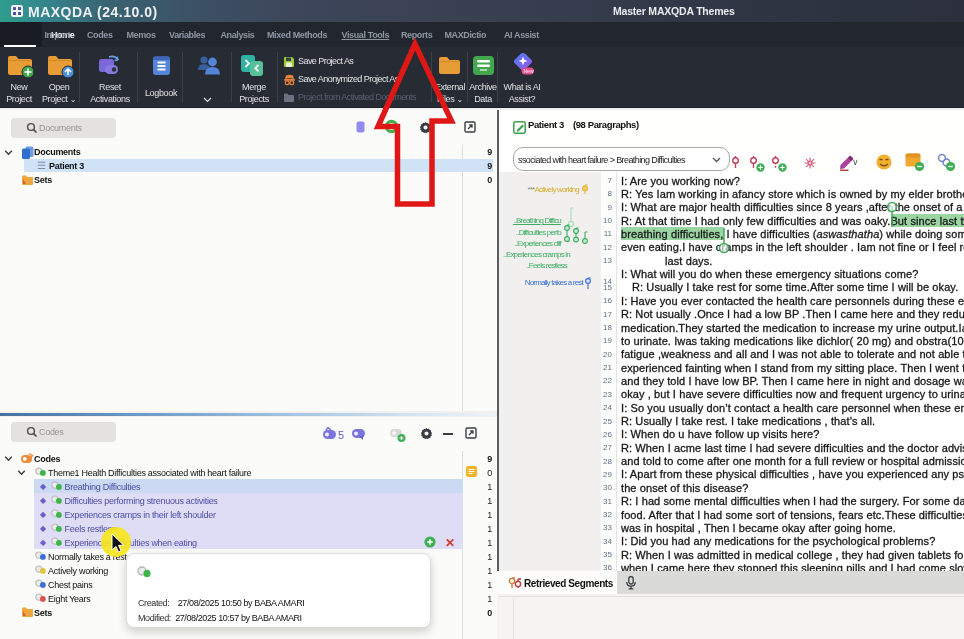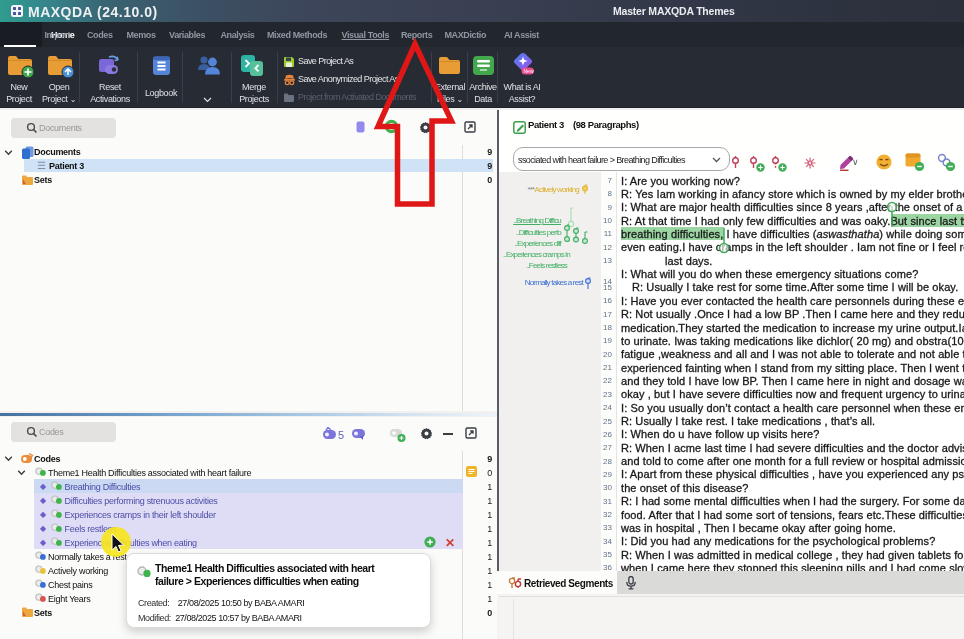--- a/index.html
+++ b/index.html
@@ -590,18 +590,17 @@
 <svg id="cursor" width="40" height="40" viewBox="0 0 40 40">
       <circle cx="18" cy="18" r="15" fill="#f6e51e" fill-opacity="0.92"></circle>
       <path d="M14 10 L14 26 L18 22.5 L20.5 28 L23 26.8 L20.5 21.5 L25.5 21 Z" fill="#111" stroke="#fff" stroke-width="1"></path>
     </svg>
 
 <div id="tooltip">
 <svg class="abs" style="left:10px;top:12px;" width="15" height="12" viewBox="0 0 15 12">
         <circle cx="5" cy="5" r="4" fill="#ececec" stroke="#b5b5b5" stroke-width="1.3"></circle>
         <circle cx="10" cy="7.4" r="3.6" fill="#3db54a"></circle>
       </svg>
-  <div class="tt">Theme1 Health Difficulties associated with heart failure &gt; Experiences difficulties when eating</div>
   <div class="c1">Created:&nbsp;&nbsp;&nbsp;&nbsp;<span class="v">27/08/2025 10:50 by BABA AMARI</span></div>
   <div class="c2">Modified:&nbsp;&nbsp;<span class="v">27/08/2025 10:57 by BABA AMARI</span></div>
 </div>
 
 </div>
 
 </body></html>

